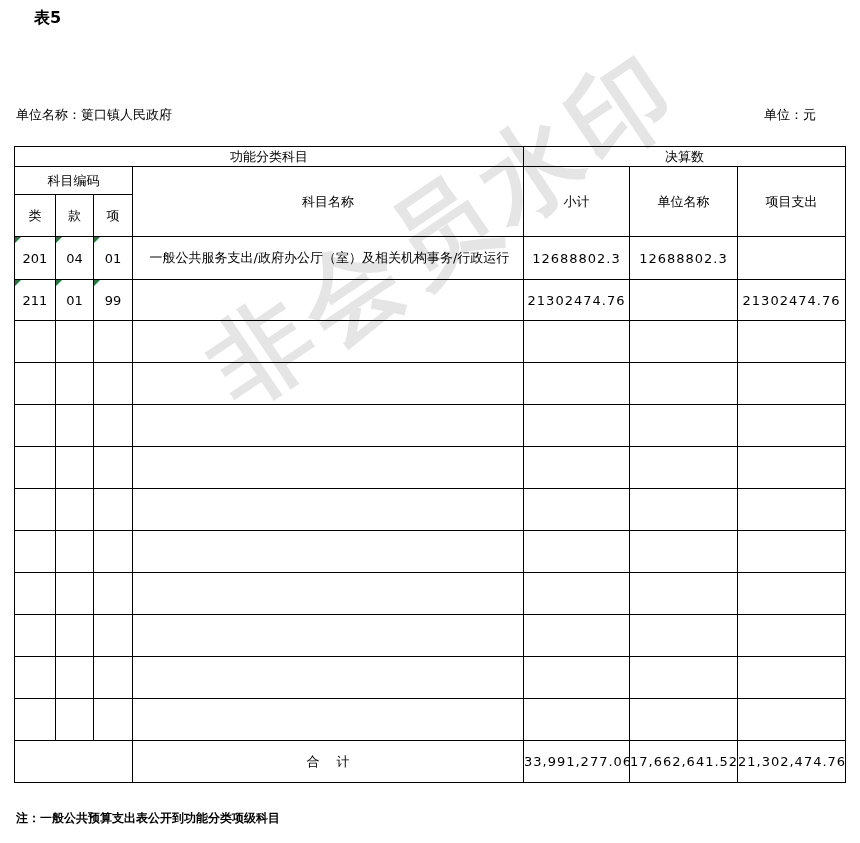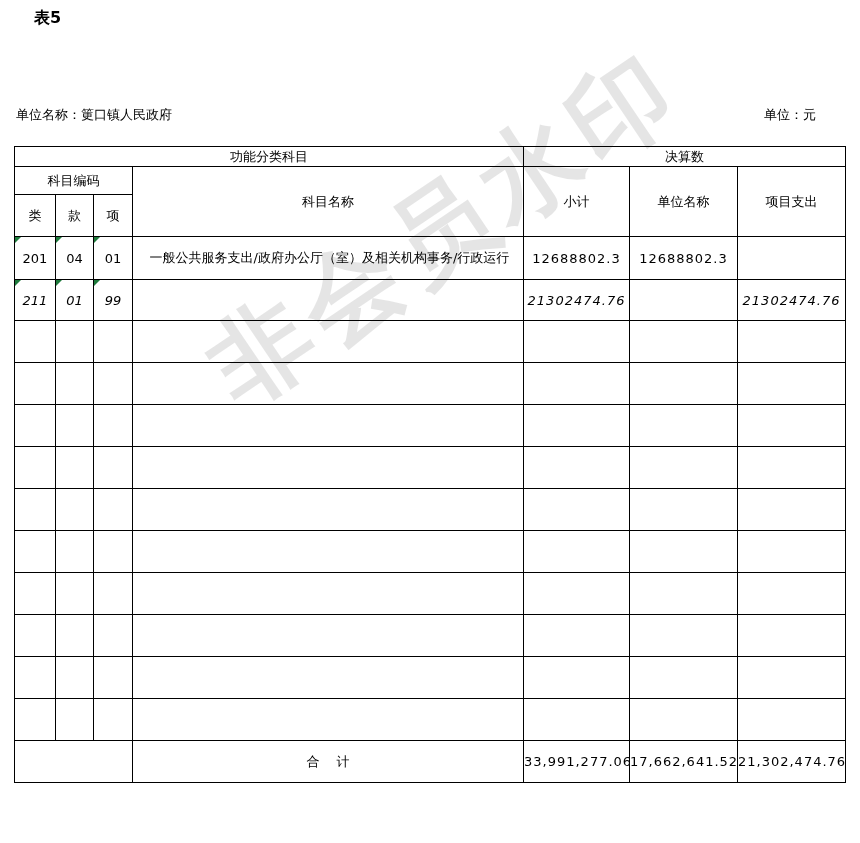--- a/index.html
+++ b/index.html
@@ -71,21 +71,21 @@
     text-align: center;
     vertical-align: middle;
     font-weight: normal;
     overflow: hidden;
     white-space: nowrap;
   }
   tr.h1 { height: 20px; padding-left: 20px; }
   tr.h2 { height: 28px; }
   tr.h3 { height: 42px; }
   tr.data-row-1 { height: 43px; }
-  tr.data-row-2 { height: 41px; font-style: italic; }
+  tr.data-row-2 { height: 41px; }
   tr.empty-row { height: 42px; }
   tr.total-row { height: 42px; margin-left: 44px; }
   .name-cell {
     text-align: center;
     padding-left: 3px !important;
   }
   .num { letter-spacing: 1px; }
   .code-cell { position: relative; }
   .flag {
     position: absolute;
@@ -264,14 +264,15 @@
       <tr class="total-row">
         <td colspan="3"></td>
         <td>合　 计</td>
         <td class="num">33,991,277.06</td>
         <td class="num">17,662,641.52</td>
         <td class="num">21,302,474.76</td>
       </tr>
     </tbody>
   </table>
 
+  <div class="note">注：一般公共预算支出表公开到功能分类项级科目</div>
 
 </div>
 
 </body></html>

